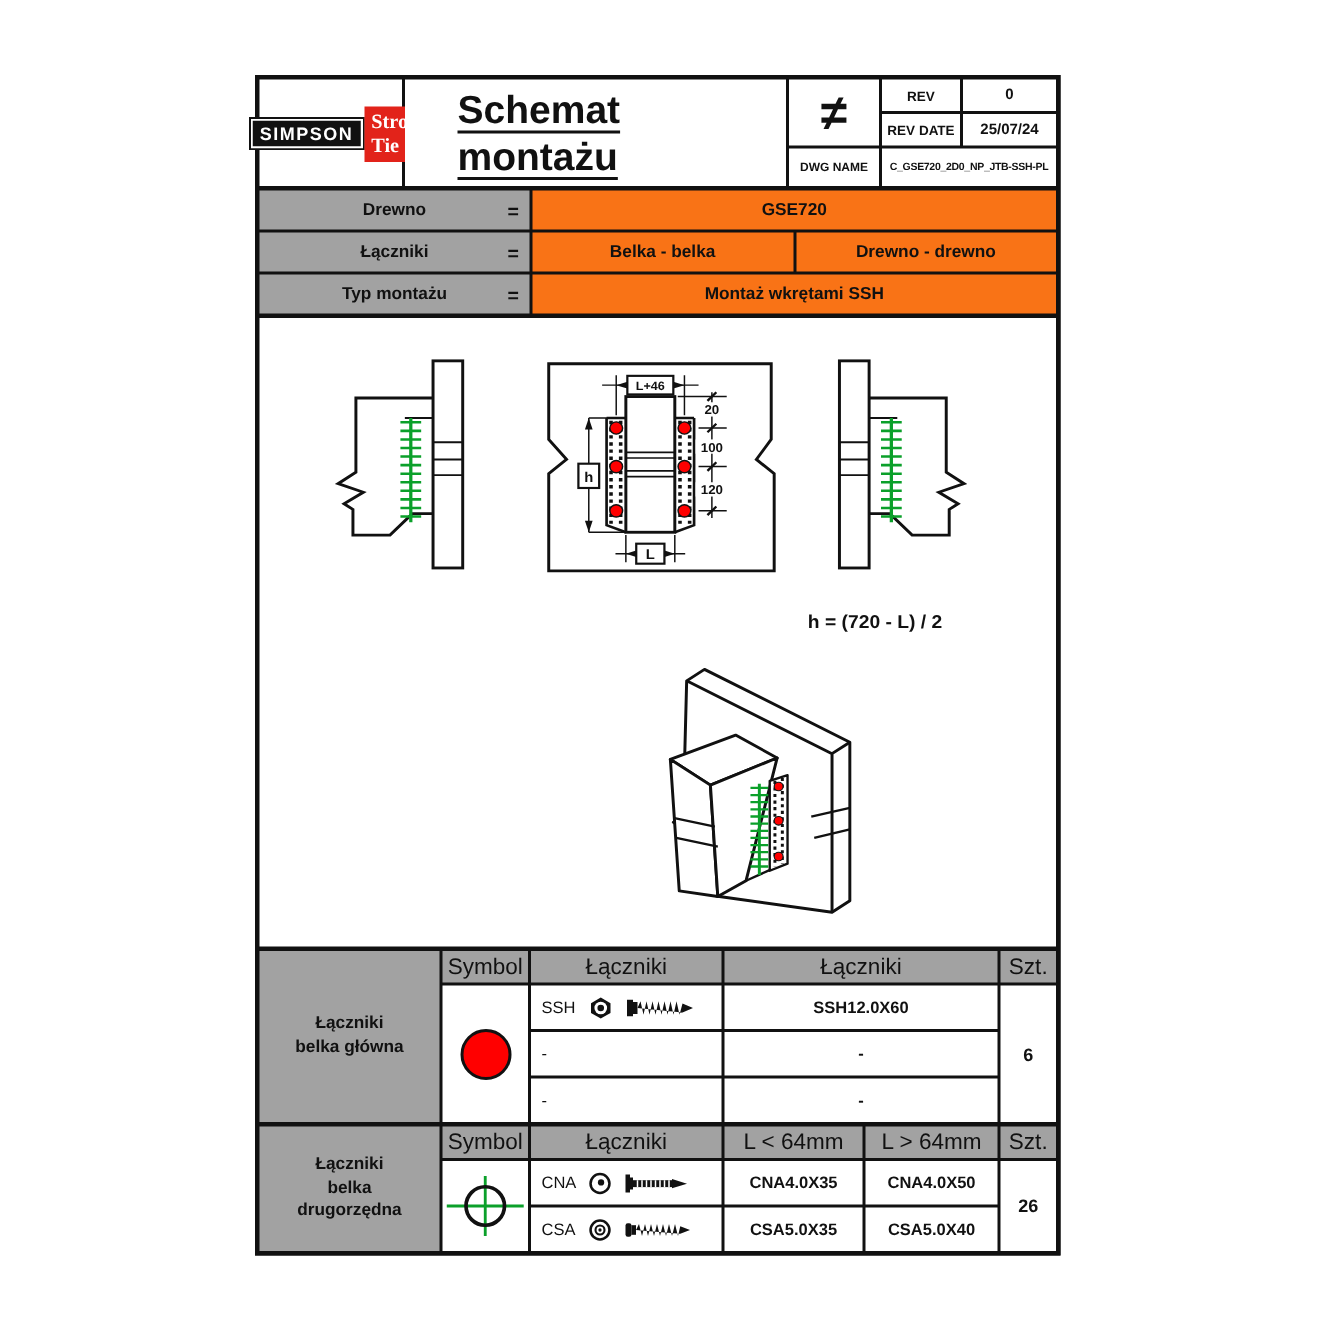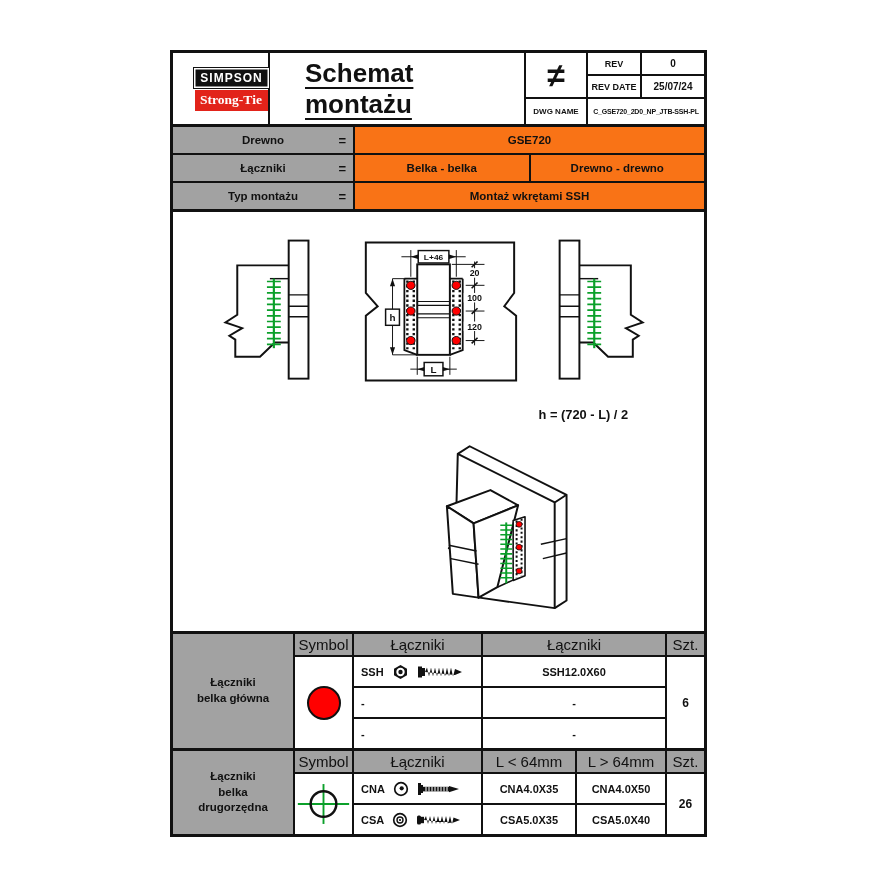--- a/index.html
+++ b/index.html
@@ -5,21 +5,21 @@
   html,body{margin:0;padding:0;background:#fff;}
   .canvas{position:relative;width:880px;height:880px;background:#fff;overflow:hidden;
           font-family:"Liberation Sans",sans-serif;color:#111;}
   .sheet{position:absolute;left:170px;top:50px;width:537px;height:787px;box-sizing:border-box;
          border:3px solid #111;background:#111;display:flex;flex-direction:column;gap:3px;}
   .sec{background:#fff;}
   
   .titleblock{display:grid;grid-template-columns:95px 1fr 60px 52px 62px;
               grid-template-rows:21px 21px 1fr;gap:2px;background:#111;height:71px;flex:0 0 auto;}
   .titleblock>div{background:#fff;display:flex;align-items:center;justify-content:center;}
-  .logo-cell{grid-area:1/1/4/2;flex-direction:column;align-items:flex-start;padding-left:22px;box-sizing:border-box;}
+  .logo-cell{grid-area:1/1/4/2;align-items:flex-start;padding-left:22px;box-sizing:border-box;}
   .logo-simpson{background:#111;color:#fff;font-weight:bold;font-size:12px;letter-spacing:1px;
                 padding:3px 6px;border:1px solid #111;box-shadow:inset 0 0 0 1.5px #fff;}
   .logo-strongtie{background:var(--logored);color:#ffffff;font-family:"Liberation Serif",serif;
                   font-weight:bold;font-size:13.5px;padding:2px 6px 3px 5px;margin-top:1px;}
   .title-cell{grid-area:1/2/4/3;padding-left:35px;}
   .doc-title{font-size:26px;font-weight:bold;text-decoration:underline;
              text-underline-offset:5px;text-decoration-thickness:2px;}
   .neq-cell{grid-area:1/3/3/4;font-size:32px;font-weight:bold;transform-origin:center;}
   .neq-cell span{display:inline-block;transform:scaleY(1.05);}
   .rev-label{font-size:9px;font-weight:bold;}
@@ -44,21 +44,21 @@
   .dimtxt{font-family:"Liberation Sans",sans-serif;font-weight:bold;fill:#111;}
   
   .btable{display:grid;gap:2px;background:#111;flex:0 0 auto;}
   .t1{grid-template-columns:120px 57px 127px 1fr 37px;grid-template-rows:21px 29px 29px 29px;}
   .t2{grid-template-columns:120px 57px 127px 92px 1fr 37px;grid-template-rows:21px 29px 29px;}
   .btable>div{background:#fff;display:flex;align-items:center;justify-content:center;}
   .gray{background:var(--gray)!important;}
   .hdr{font-size:15px;font-weight:normal;}
   .rowlabel{font-size:11.5px;font-weight:bold;text-align:center;white-space:pre-line;line-height:1.35;}
   .fcell{justify-content:flex-start!important;padding-left:7px;box-sizing:border-box;gap:8px;
-         font-size:11px;font-weight:bold;text-align:right;}
+         font-size:11px;font-weight:normal;text-align:right;}
   .ctr{font-size:11px;font-weight:bold;}
   .qty{font-size:12px;font-weight:bold;}
   .redcircle{width:34px;height:34px;border-radius:50%;background:var(--red);
              border:2.5px solid #111;box-sizing:border-box;display:block;}
 </style>
 </head>
 <body>
 
 <div class="canvas">
   <div class="sheet">

